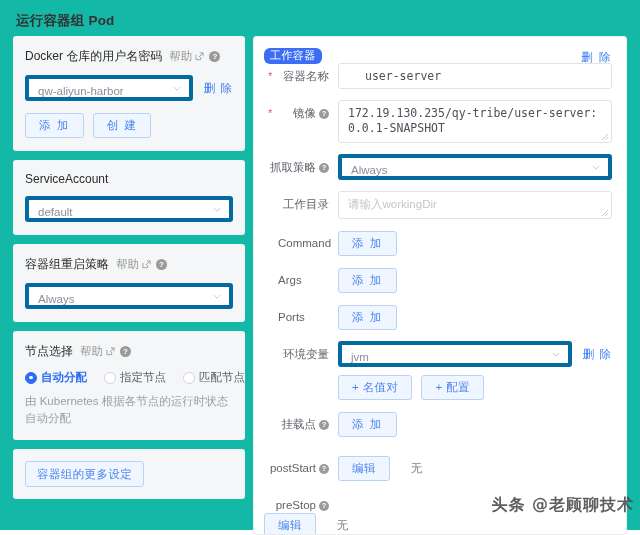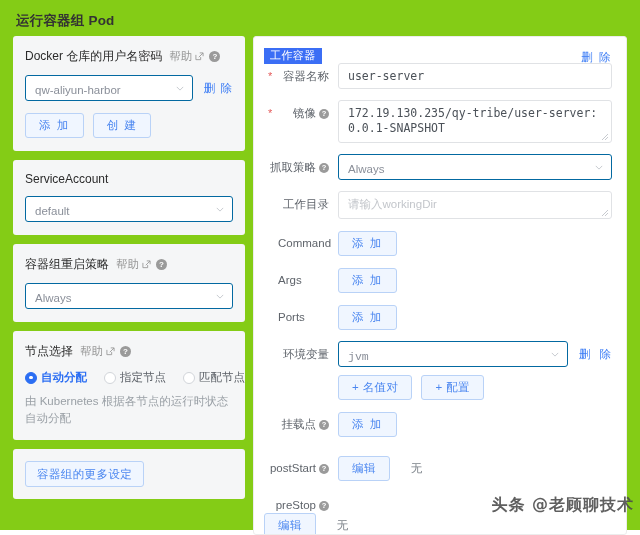--- a/index.html
+++ b/index.html
@@ -7,21 +7,21 @@
     margin: 0; padding: 0;
     width: 640px; height: 535px;
     background: #ffffff;
     font-family: "Liberation Sans", "DejaVu Sans", sans-serif;
     overflow: hidden;
   }
   #root {
     position: relative;
     width: 640px;
     height: 530px;
-    background: #84cc16;
+    background: #14b8a6;
   }
 
   
   .page-title {
     position: absolute;
     left: 16px; top: 12px;
     font-size: 13.5px;
     font-weight: 700;
     color: #333333;
     letter-spacing: .2px;
@@ -93,26 +93,26 @@
   }
   .q-icon.sm {
     width: 10px; height: 10px; line-height: 10px; font-size: 7.5px;
     margin-left: 3px; vertical-align: 1px;
   }
 
   
   .select {
     position: relative;
     background: #ffffff;
-    border: 1px solid #0369a1;
+    border: 4px solid #0369a1;
     border-radius: 3px;
     height: 26px;
     display: flex;
-    align-items: flex-start;
-    padding: 8px 22px 0 9px;
+    align-items: flex-end;
+    padding: 0 22px 0 9px;
     font-size: 11.5px;
     color: #8a8f99;
     cursor: pointer;
   }
   .select .caret {
     position: absolute;
     right: 8px; top: 50%;
     width: 8px; height: 5px;
     margin-top: -2px;
   }
@@ -197,21 +197,21 @@
     display: flex;
     align-items: flex-start;
     justify-content: space-between;
     margin-bottom: 2px;
   }
   .tag {
     background: #3b6ef5;
     color: #fff;
     font-size: 11px;
     padding: 2px 6px 3px 6px;
-    border-radius: 0;
+    border-radius: 6px;
     line-height: 1;
     font-weight: 400;
     letter-spacing: .4px;
   }
   .tag-del {
     color: #3b7cf5;
     font-size: 11.5px;
     cursor: pointer;
     letter-spacing: 1.5px;
     margin-top: 2px;
@@ -245,21 +245,21 @@
   .fctrl { flex: 1; min-width: 0; }
 
   .input {
     width: 100%;
     height: 26px;
     border: 1px solid #e0e2e5;
     border-radius: 3px;
     background: #fff;
     font-size: 11.5px;
     color: #4b5158;
-    padding: 0 9px;
+    padding: 0 26px;
     font-family: "DejaVu Sans Mono", monospace;
     line-height: 24px;
     white-space: nowrap;
     overflow: hidden;
   }
   .textarea {
     width: 100%;
     min-height: 43px;
     border: 1px solid #e0e2e5;
     border-radius: 3px;
@@ -277,21 +277,20 @@
   .grip {
     position: absolute;
     right: 2px; bottom: 1px;
     width: 8px; height: 8px;
   }
   .grip svg { display:block; }
 
   .sel-right {
     display: flex;
     align-items: center;
-    font-family: Liberation Mono, monospace;
   }
   .sel-right .select { flex: 1; }
 
   .btnline { display: flex; align-items: center; gap: 9px; padding-top: 1px; }
   .none-text { font-size: 11.5px; color: #7e848b; margin-left: 12px; }
 
   .subbtn-row { display: flex; gap: 9px; margin-top: 8px; }
 
   .watermark {
     position: absolute;

